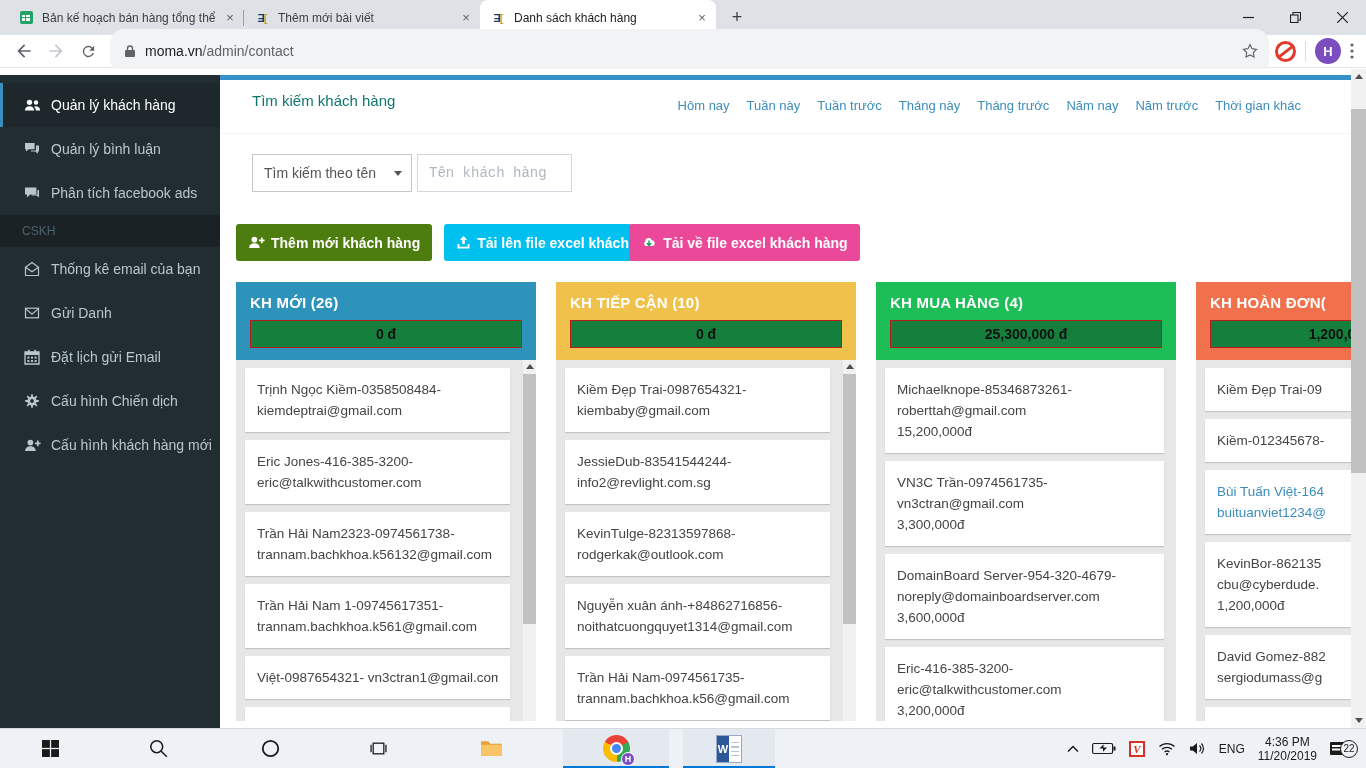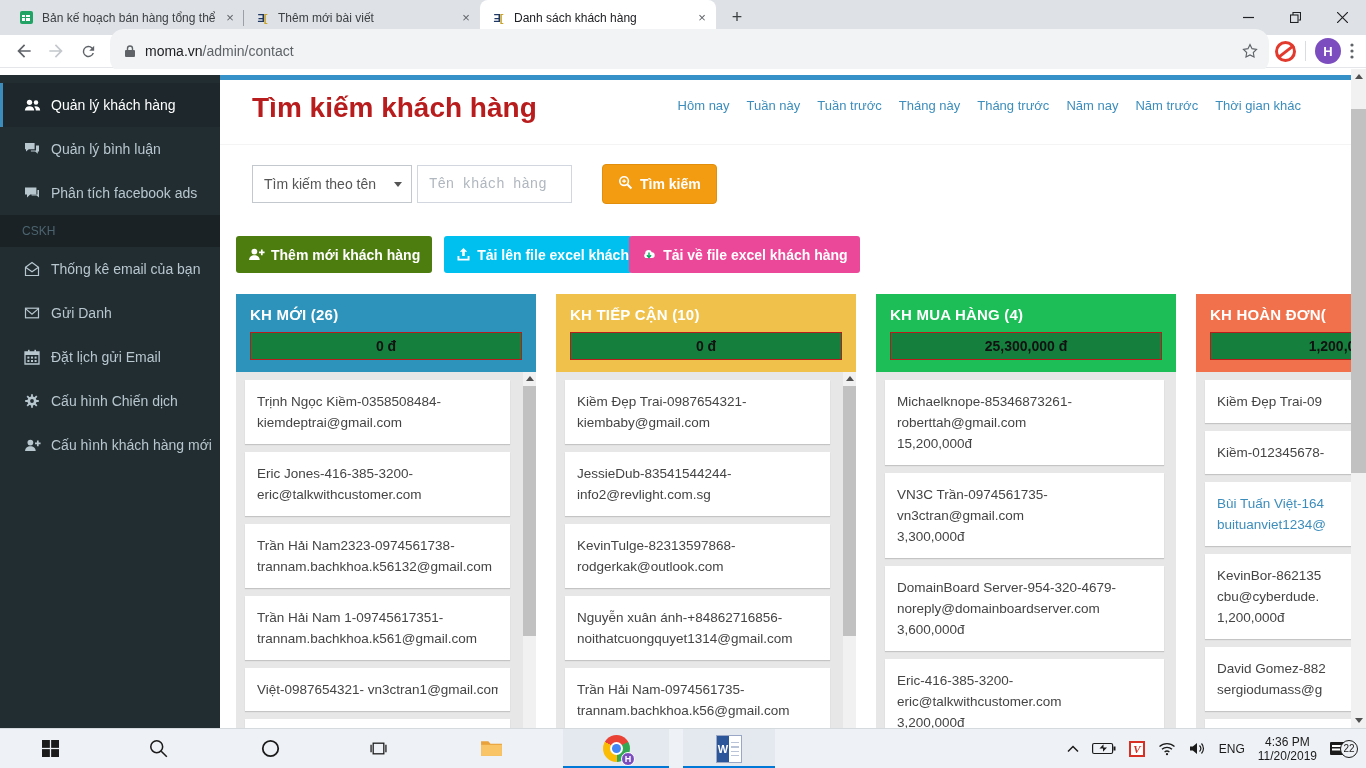--- a/index.html
+++ b/index.html
@@ -48,21 +48,21 @@
   .sidebar { width:220px; flex:none; background:#222d32; padding-top:8px; }
   .sidebar ul { list-style:none; }
   .sb-item { display:flex; align-items:center; height:44px; padding-left:22px; color:#b8c7ce; font-size:14px; cursor:default; }
   .sb-item.active { background:#1e282c; color:#fff; border-left:3px solid #3c8dbc; padding-left:19px; }
   .sb-icon { width:20px; margin-right:9px; display:flex; align-items:center; justify-content:center; }
   .sb-section { height:32px; line-height:32px; padding-left:22px; background:#1a2226; color:#4b646f; font-size:12px; }
 
   
   .main { flex:1; min-width:0; margin-right:15px; border-top:5px solid #3691c9; background:#fff; overflow:hidden; }
   .main-header { display:flex; align-items:flex-start; padding:12px 50px 20px 32px; }
-  .page-title { font-size:28px; font-weight:700; color:#b91c1c; }
+  .page-title { font-size:15px; font-weight:400; color:#0f766e; }
   .filters { margin-left:auto; display:flex; gap:17px; padding-top:6px; font-size:13px; white-space:nowrap; }
   .time-filter { color:#3c8dbc; text-decoration:none; cursor:pointer; }
   .hdivider { height:1px; background:#f4f4f4; }
   .search-row { display:flex; align-items:flex-start; padding:20px 0 0 32px; }
   .select { width:160px; height:38px; border:1px solid #c3c8ce; background:#fff; display:flex; align-items:center; padding:0 24px 0 11px; font-size:14px; color:#555; position:relative; }
   .select .caret { position:absolute; right:9px; top:16px; width:0; height:0; border-left:4.5px solid transparent; border-right:4.5px solid transparent; border-top:5px solid #555; }
   .text-input { width:155px; height:38px; border:1px solid #d2d6de; margin-left:5px; padding:0 11px; font-size:14px; color:#333; font-family:Liberation Mono, monospace; }
   .text-input::placeholder { color:#b0b7bf; }
   .btn-search { margin-left:30px; height:40px; margin-top:-1px; padding:0 15px; background:#f39c12; border:1px solid #e08e0b; border-radius:4px; color:#fff; font-weight:bold; font-size:14px; display:flex; align-items:center; gap:7px; font-family:"Liberation Sans",sans-serif; }
   .actions-row { display:flex; align-items:center; margin:32px 0 0 16px; height:37px; }
@@ -320,28 +320,20 @@
               <a class="time-filter">Thời gian khác</a>
             </nav>
         </div>
         <div class="hdivider"></div>
         <div class="search-row">
           <div class="select">
             <span>Tìm kiếm theo tên</span>
             <span class="caret"></span>
           </div>
           <input class="text-input" type="text" placeholder="Tên khách hàng" style="">
-          <button class="btn-search">
-            <span class="act-icon"><svg viewBox="0 0 16 16" width="15" height="15" fill="none" stroke="currentColor">
-                  <circle cx="6.5" cy="6.5" r="4.6" stroke-width="1.7"></circle>
-                  <path d="M10.1 10.1 14.3 14.3" stroke-width="2.2"></path>
-                  <path d="M4.4 6.5h4.2M6.5 4.4v4.2" stroke-width="1.3"></path>
-                </svg></span>
-            <span>Tìm kiếm</span>
-          </button>
         </div>
         <div class="actions-row">
           <button class="btn-act" id="btn-add" style="background: #4d7c0f;">
               <span class="act-icon">
                 <svg viewBox="0 0 16 16" width="17" height="17" fill="currentColor">
                   <circle cx="6" cy="5.2" r="2.7"></circle>
                   <path d="M1 13.2c0-2.7 2.2-4.4 5-4.4s5 1.7 5 4.4z"></path>
                   <path d="M12.2 3.4h1.6v1.8h1.8v1.6h-1.8v1.8h-1.6V6.8h-1.8V5.2h1.8z"></path>
                 </svg>
               </span>

